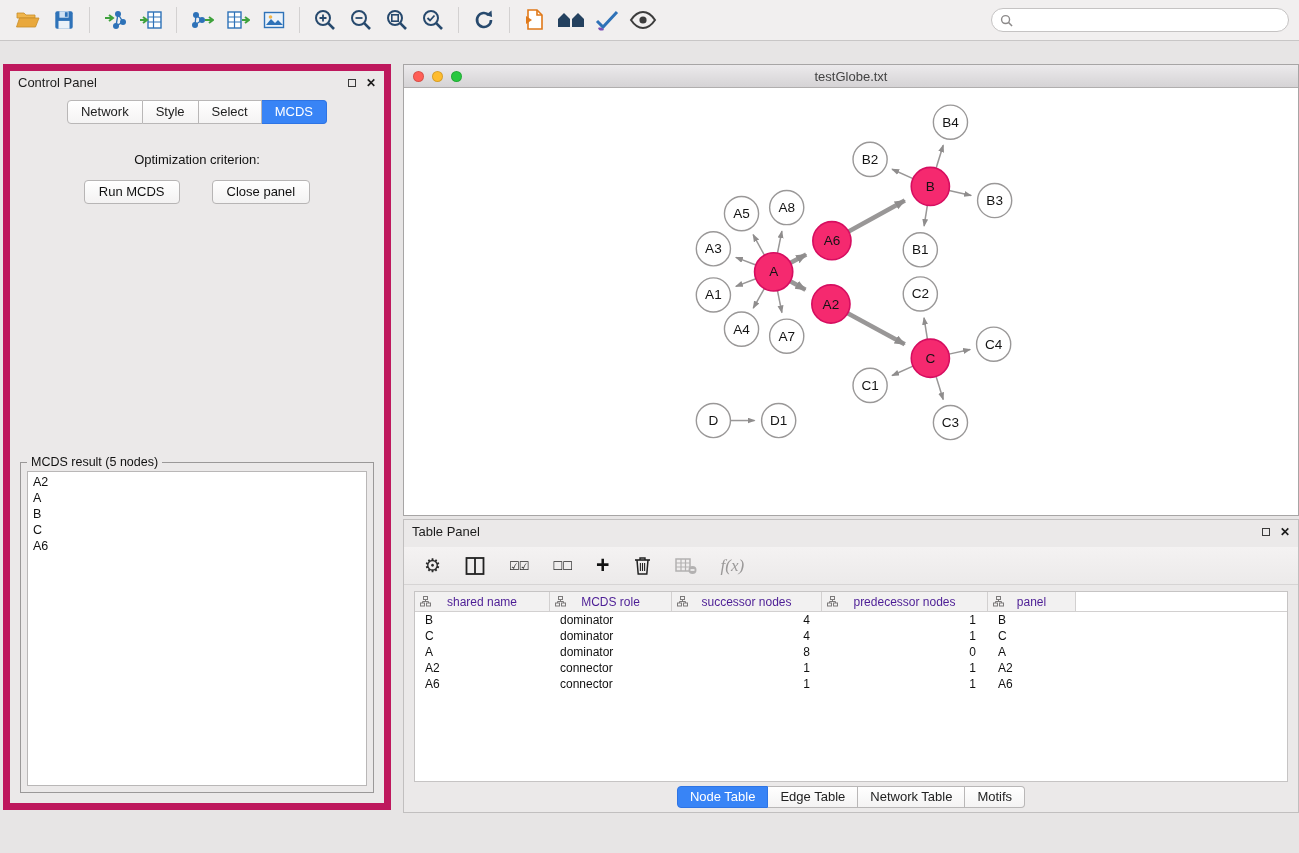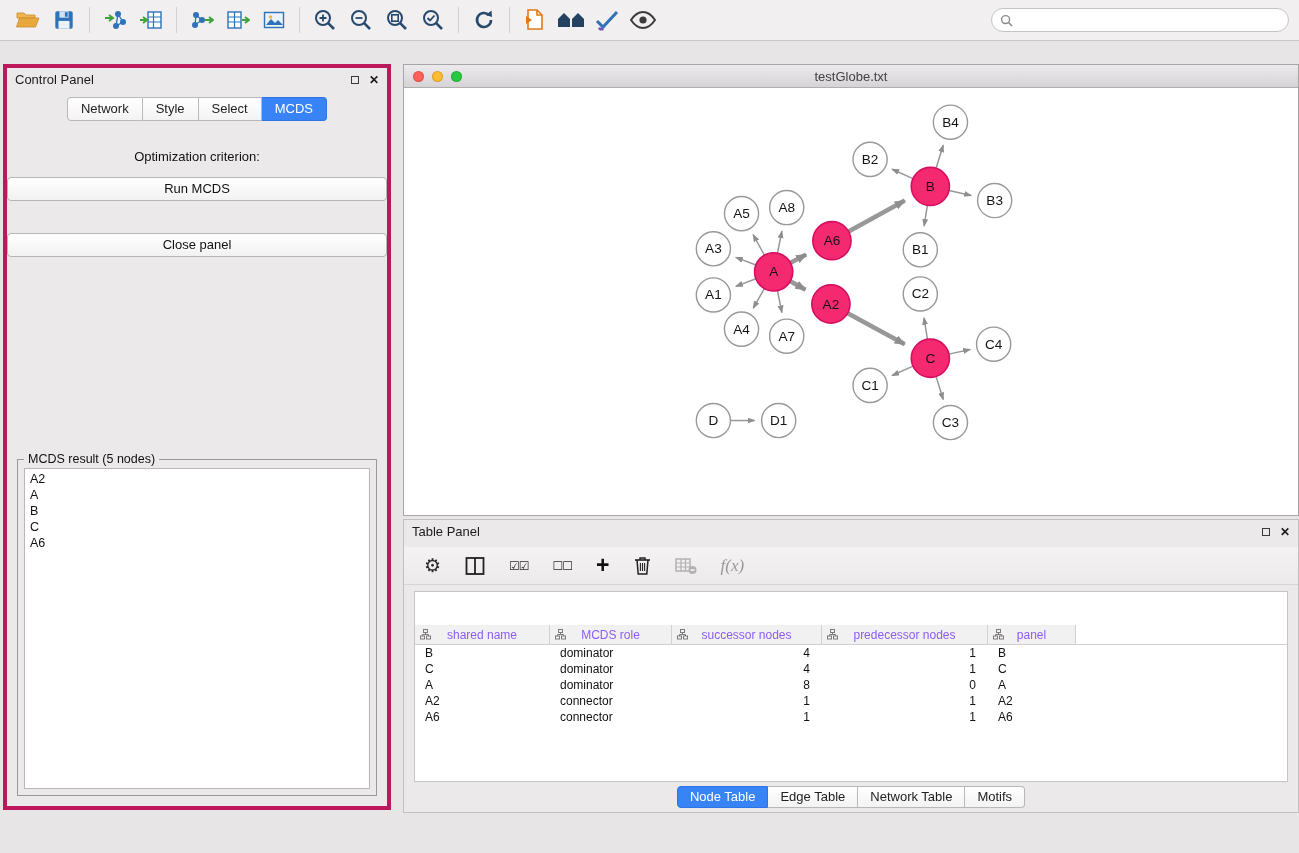--- a/index.html
+++ b/index.html
@@ -18,37 +18,37 @@
   .toolbar { height:41px; background:#f1efef; border-bottom:1px solid #c8c6c6; display:flex; align-items:center; padding:0 10px; }
   .tb-btn { width:36px; height:32px; display:flex; align-items:center; justify-content:center; border-radius:4px; }
   .tb-sep { width:1px; height:26px; background:#d3d1d1; margin:0 7px; }
   .search-wrap { margin-left:auto; width:298px; height:24px; background:#fff; border:1px solid #c5c3c3; border-radius:12px; display:flex; align-items:center; padding:0 8px; }
   .search-wrap input { border:none; outline:none; flex:1; font-size:12px; font-family:"Liberation Sans",sans-serif; background:transparent; margin-left:5px; }
 
   
   .workspace { position:absolute; top:63px; left:0; right:0; bottom:35px; }
 
   
-  .control-panel { position:absolute; left:3px; top:1px; width:388px; bottom:8px; background:#ebe9e9; border:4px solid #be185d; }
+  .control-panel { position:absolute; left:3px; top:1px; width:388px; bottom:8px; background:#ebe9e9; border:7px solid #be185d; }
   .panel-head { height:23px; display:flex; align-items:center; padding:0 8px; }
   .panel-head .p-title { font-size:13px; color:#1c1c1c; }
   .panel-head .p-icons { margin-left:auto; display:flex; align-items:center; gap:10px; }
   .float-ico { width:8px; height:8px; border:1.3px solid #3a3a3a; display:inline-block; }
   .close-ico { font-size:12px; font-weight:bold; color:#1a1a1a; line-height:1; }
   .seg-tabs { display:flex; justify-content:center; margin-top:6px;text-align:right; }
   .seg { font-size:13px; padding:3px 13px 4px; background:linear-gradient(#ffffff,#f4f3f3); border:1px solid #b9b7b7; border-left-width:0; color:#222; }
   .seg:first-child { border-left-width:1px; border-radius:4px 0 0 4px; }
   .seg:last-child { border-radius:0 4px 4px 0; }
   .seg.active { background:#3884f6; border-color:#2e74e4; color:#fff; }
   .opt-label { text-align:center; font-size:13px; margin-top:28px; color:#111; }
   .combo { width:306px; height:23px; margin:9px auto 0; background:#fff; border:1px solid #b4b2b2; border-radius:4px; display:flex; align-items:center; position:relative; }
   .combo-text { font-size:13px; padding-left:9px; flex:1; white-space:nowrap; overflow:hidden; }
   .combo-step { width:19px; height:21px; border-radius:0 3px 3px 0; background:linear-gradient(#73aef9,#2d71ec); display:flex; flex-direction:column; align-items:center; justify-content:center; gap:1px; }
   .combo-step svg { display:block; }
-  .btn-row { display:flex; justify-content:center; gap:32px; margin-top:13px;flex-direction:column; }
+  .btn-row { display:flex; justify-content:center; gap:32px; margin-top:13px; }
   .mac-btn { font-size:13px; font-family:"Liberation Sans",sans-serif; background:linear-gradient(#ffffff,#f3f2f2); border:1px solid #b7b5b5; border-radius:4px; padding:3px 14px 4px; color:#111; }
   .result-box { position:absolute; left:10px; right:10px; top:391px; bottom:10px; border:1px solid #9a9898; }
   .result-legend { position:absolute; top:-8px; left:6px; background:#ebe9e9; font-size:12.5px; padding:0 4px; color:#111; }
   .result-inner { position:absolute; inset:8px 6px 6px 6px; background:#fff; border:1px solid #b9b7b7; overflow:auto; padding:2px 0; }
   .result-item { font-size:12.5px; padding:1px 5px; color:#111; }
 
   
   .right-col { position:absolute; left:403px; right:0; top:1px; bottom:5px; display:flex; flex-direction:column; }
 
   
@@ -62,21 +62,21 @@
   
   .table-panel { flex:1; margin-top:3px; background:#ebe9e9; border:1px solid #c1bfbf; display:flex; flex-direction:column; position:relative; }
   .tp-toolbar { height:38px; margin-top:4px; display:flex; align-items:center; gap:24px; padding-left:20px; border-bottom:1px solid #d6d4d4; background:linear-gradient(#f4f2f2,#eceaea); }
   .tp-ico { display:flex; align-items:center; justify-content:center; height:26px; }
   .fx { font-family:"Liberation Serif", serif; font-style:italic; font-size:17px; color:#9a9898; }
   .gear-ch { font-size:19px; color:#2b2b2b; line-height:1; }
   .checks { font-size:12px; letter-spacing:-1px; color:#2b2b2b; }
   .plus-ch { font-size:23px; font-weight:bold; color:#111; line-height:1; }
   .table-wrap { flex:1; margin:6px 10px 0 10px; background:#fff; border:1px solid #c6c4c4; overflow:hidden; }
   .t-head { display:flex; border-bottom:1px solid #d2d0d0; background:#fff; }
-  .th { position:relative; background:#f2f1f1; border-right:1px solid #d2d0d0; font-size:12px; color:#8b5cf6; height:19px; display:flex; align-items:center; justify-content:center;margin-top:33px; }
+  .th { position:relative; background:#f2f1f1; border-right:1px solid #d2d0d0; font-size:12px; color:#4c1d95; height:19px; display:flex; align-items:center; justify-content:center; }
   .th .sort-ico { position:absolute; left:5px; top:4px; }
   .t-row { display:flex; height:16px; align-items:center; }
   .td { font-size:12px; color:#111; overflow:hidden; white-space:nowrap; }
   .td.l { padding-left:10px; text-align:left; }
   .td.r { padding-right:12px; text-align:right; }
   .tp-tabs { height:30px; display:flex; align-items:center; justify-content:center; }
   .tp-tabs .seg { padding:2px 12px 3px; font-size:13px; }
 
   
   .statusbar { position:absolute; left:0; right:0; bottom:0; height:35px; background:#eceaea; border-top:1px solid #c6c4c4; }

